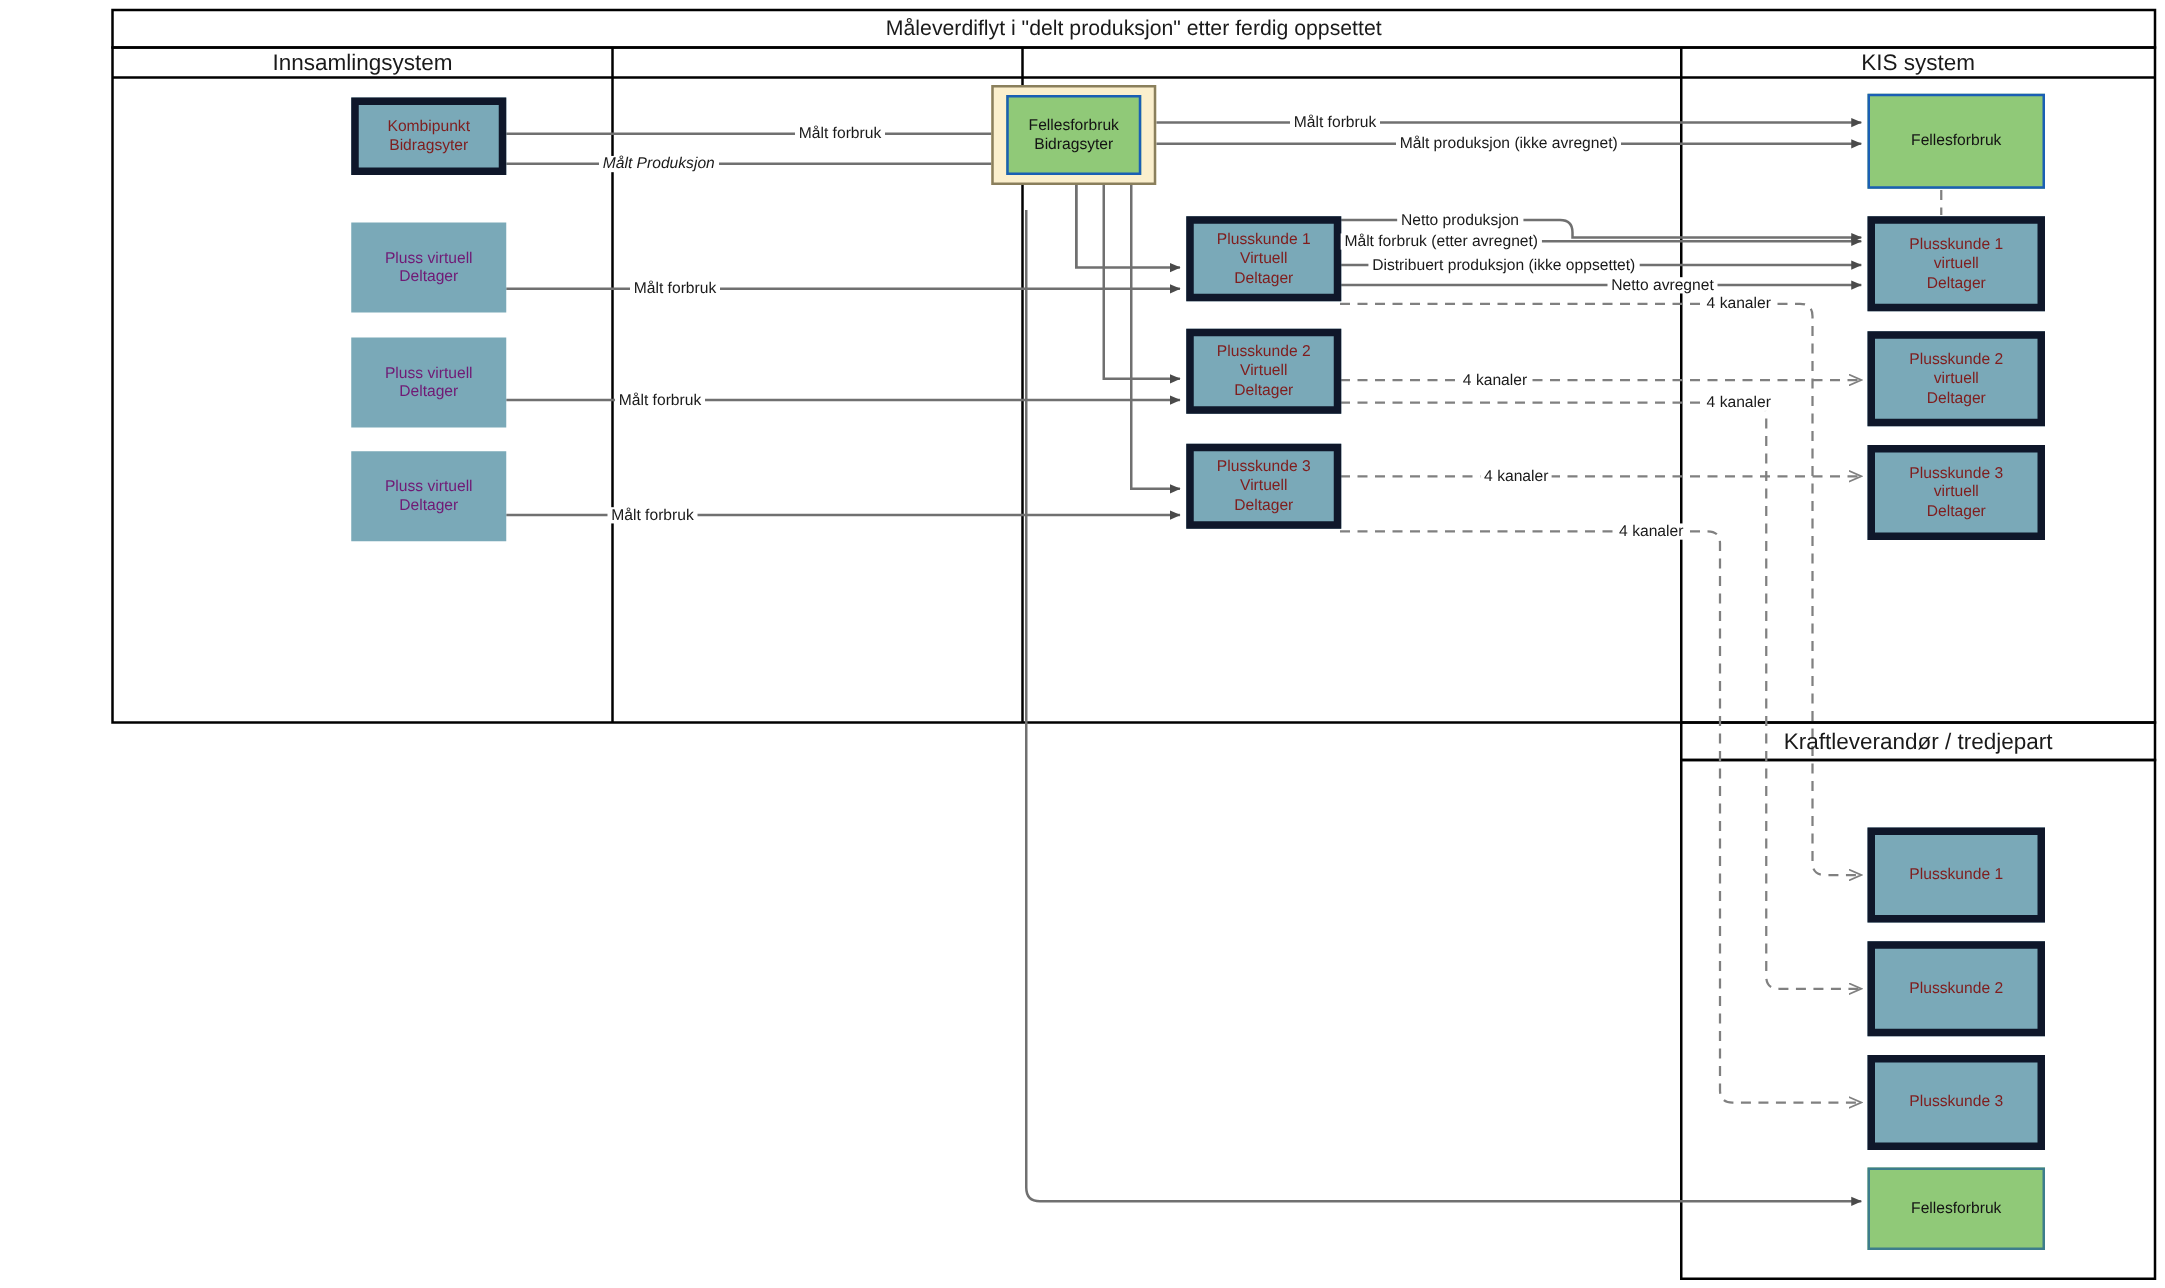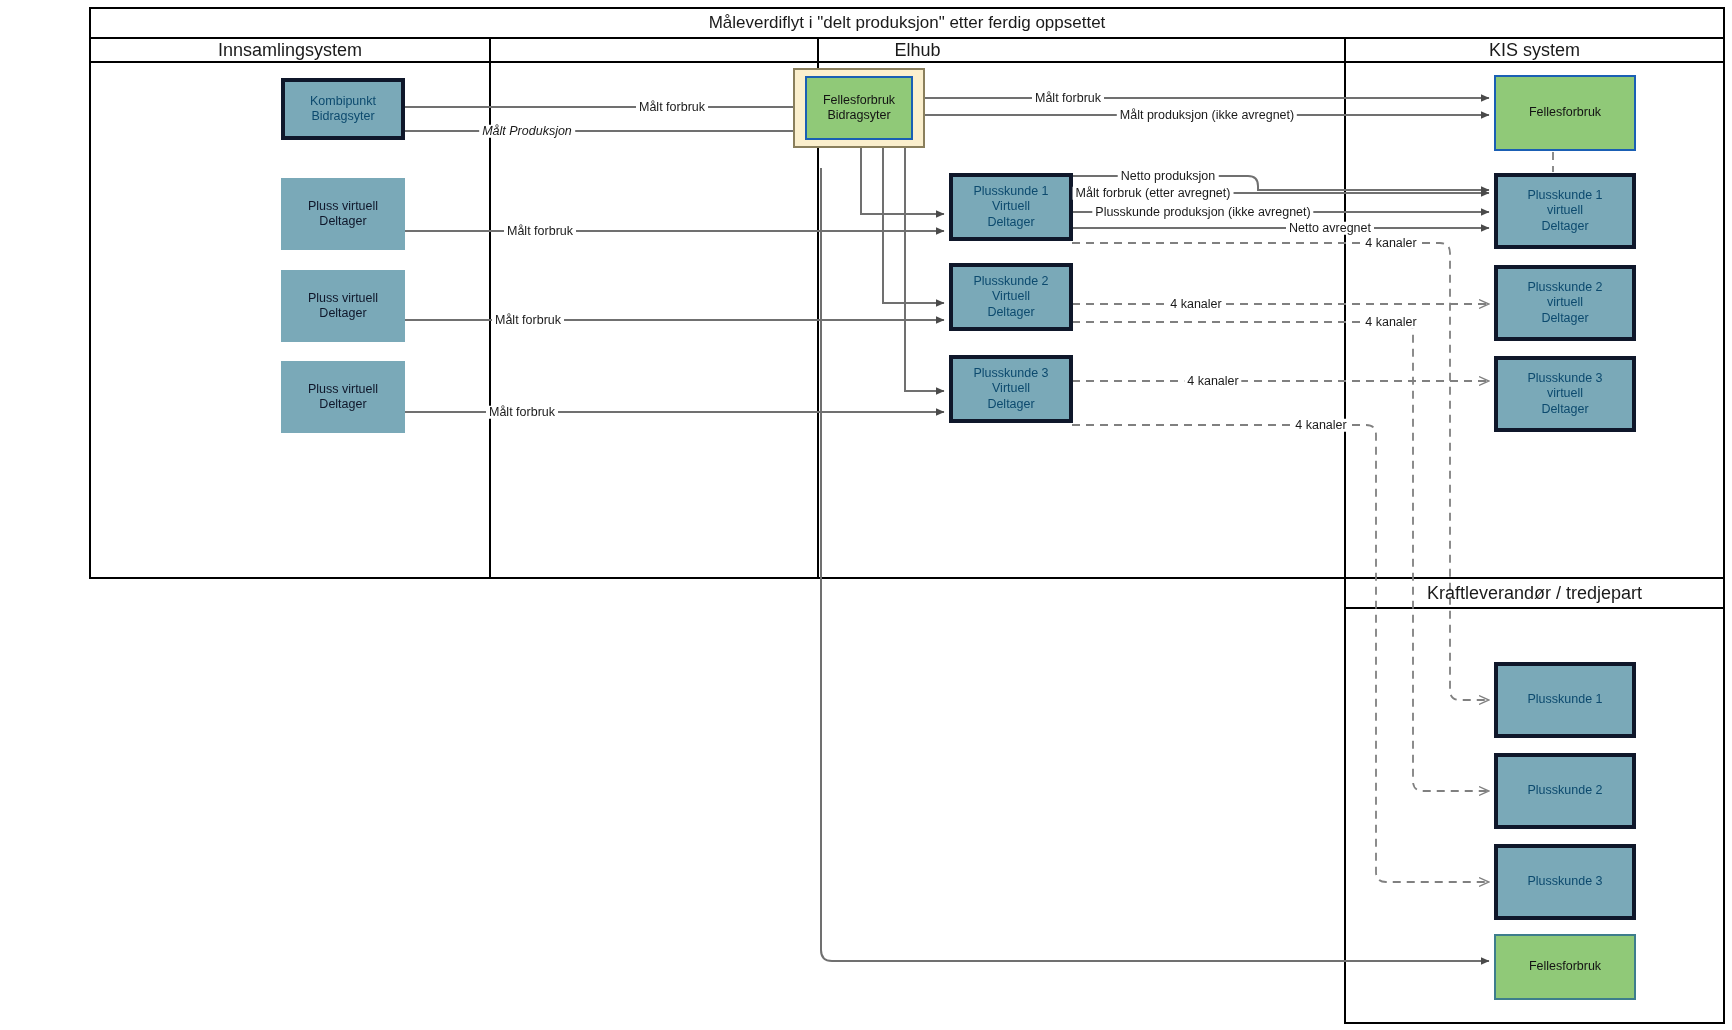--- a/index.html
+++ b/index.html
@@ -1,21 +1,21 @@
 <!DOCTYPE html>
 <html><head>
 <meta charset="utf-8">
 <style>
   html,body{margin:0;padding:0;background:#ffffff;}
   body{font-family:"Liberation Sans",sans-serif;color:#1a1a1a;}
   #stage{position:relative;width:1732px;height:1030px;overflow:hidden;background:#fff;}
   #svg{position:absolute;left:0;top:0;width:1732px;height:1030px;}
   .node{position:absolute;box-sizing:border-box;display:flex;align-items:center;justify-content:center;text-align:center;line-height:1.22;}
-  .n-blue{background:#7aa9b8;border:4px solid #0f172a;color:#0c4a6e;}
-  .n-blue-nb{background:#7aa9b8;border:none;color:#0f172a;}
+  .n-blue{background:#7aa9b8;border:6px solid #0f172a;color:#7f1d1d;}
+  .n-blue-nb{background:#7aa9b8;border:none;color:#701a75;}
   .n-green{background:#90c978;border:2px solid #1a5fb4;color:#131313;}
   .n-green-teal{background:#90c978;border:2px solid #3d7d8c;color:#131313;}
   .n-cream{background:#fbefcd;border:2px solid #8a7f5c;}
   .lane-title{position:absolute;display:flex;align-items:center;justify-content:center;font-size:18px;color:#1a1a1a;white-space:nowrap;}
   .edge-label{position:absolute;background:#ffffff;font-size:12.5px;color:#1a1a1a;white-space:nowrap;padding:0 3px;transform:translate(-50%,-50%);line-height:1;}
   .nodetext{font-size:12.5px;padding:2px;}
   .ttl{font-size:17px;}
 </style>
 </head>
 <body>
@@ -85,21 +85,20 @@
 
       <path d="M1072,381 L1489,381" marker-end="url(#ahd)"></path>
 
       <path d="M1072,425 L1366,425 Q1376,425 1376,435 L1376,872 Q1376,882 1386,882 L1489,882" marker-end="url(#ahd)"></path>
     </g>
   </svg>
 
   <div class="lane-title ttl" style="left:90px;top:8px;width:1634px;height:30px;">Måleverdiflyt i "delt produksjon" etter ferdig oppsettet</div>
 
   <div class="lane-title" style="left:90px;top:38px;width:400px;height:24px;">Innsamlingsystem</div>
-  <div class="lane-title" style="left:490px;top:38px;width:855px;height:24px;">Elhub</div>
   <div class="lane-title" style="left:1345px;top:578px;width:379px;height:30px;">Kraftleverandør / tredjepart</div>
   <div class="lane-title" style="left:1345px;top:38px;width:379px;height:24px;">KIS system</div>
 
   <div class="node n-blue nodetext" style="left:281px;top:78px;width:124px;height:62px;">Kombipunkt<br>Bidragsyter</div>
   <div class="node n-blue-nb nodetext" style="left:281px;top:178px;width:124px;height:72px;">Pluss virtuell<br>Deltager</div>
   <div class="node n-blue-nb nodetext" style="left:281px;top:270px;width:124px;height:72px;">Pluss virtuell<br>Deltager</div>
   <div class="node n-blue-nb nodetext" style="left:281px;top:361px;width:124px;height:72px;">Pluss virtuell<br>Deltager</div>
 
   <div class="node n-cream" style="left:793px;top:68px;width:132px;height:80px;"></div>
   <div class="node n-green nodetext" style="left:805px;top:76px;width:108px;height:64px;">Fellesforbruk<br>Bidragsyter</div>
@@ -119,21 +118,21 @@
   <div class="node n-green-teal nodetext" style="left:1494px;top:934px;width:142px;height:66px;">Fellesforbruk</div>
 
   <div class="edge-label" style="left:672px;top:107px;">Målt forbruk</div>
   <div class="edge-label" style="left:527px;top:131px;font-style:italic;">Målt Produksjon</div>
 
   <div class="edge-label" style="left:1068px;top:98px;">Målt forbruk</div>
   <div class="edge-label" style="left:1207px;top:115px;">Målt produksjon (ikke avregnet)</div>
 
   <div class="edge-label" style="left:1168px;top:176px;">Netto produksjon</div>
   <div class="edge-label" style="left:1153px;top:193px;">Målt forbruk (etter avregnet)</div>
-  <div class="edge-label" style="left:1203px;top:212px;">Plusskunde produksjon (ikke avregnet)</div>
+  <div class="edge-label" style="left:1203px;top:212px;">Distribuert produksjon (ikke oppsettet)</div>
   <div class="edge-label" style="left:1330px;top:228px;">Netto avregnet</div>
 
   <div class="edge-label" style="left:540px;top:231px;">Målt forbruk</div>
   <div class="edge-label" style="left:528px;top:320px;">Målt forbruk</div>
   <div class="edge-label" style="left:522px;top:412px;">Målt forbruk</div>
 
   <div class="edge-label" style="left:1391px;top:243px;">4 kanaler</div>
   <div class="edge-label" style="left:1196px;top:304px;">4 kanaler</div>
   <div class="edge-label" style="left:1391px;top:322px;">4 kanaler</div>
   <div class="edge-label" style="left:1213px;top:381px;">4 kanaler</div>

